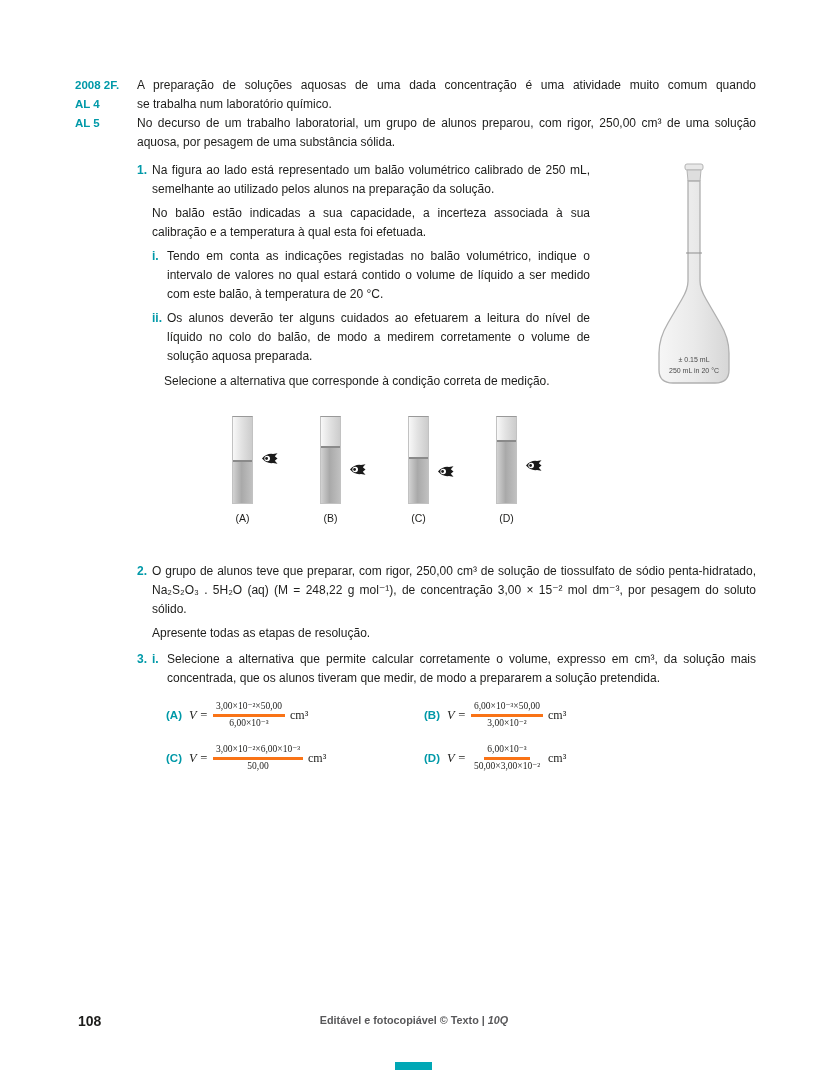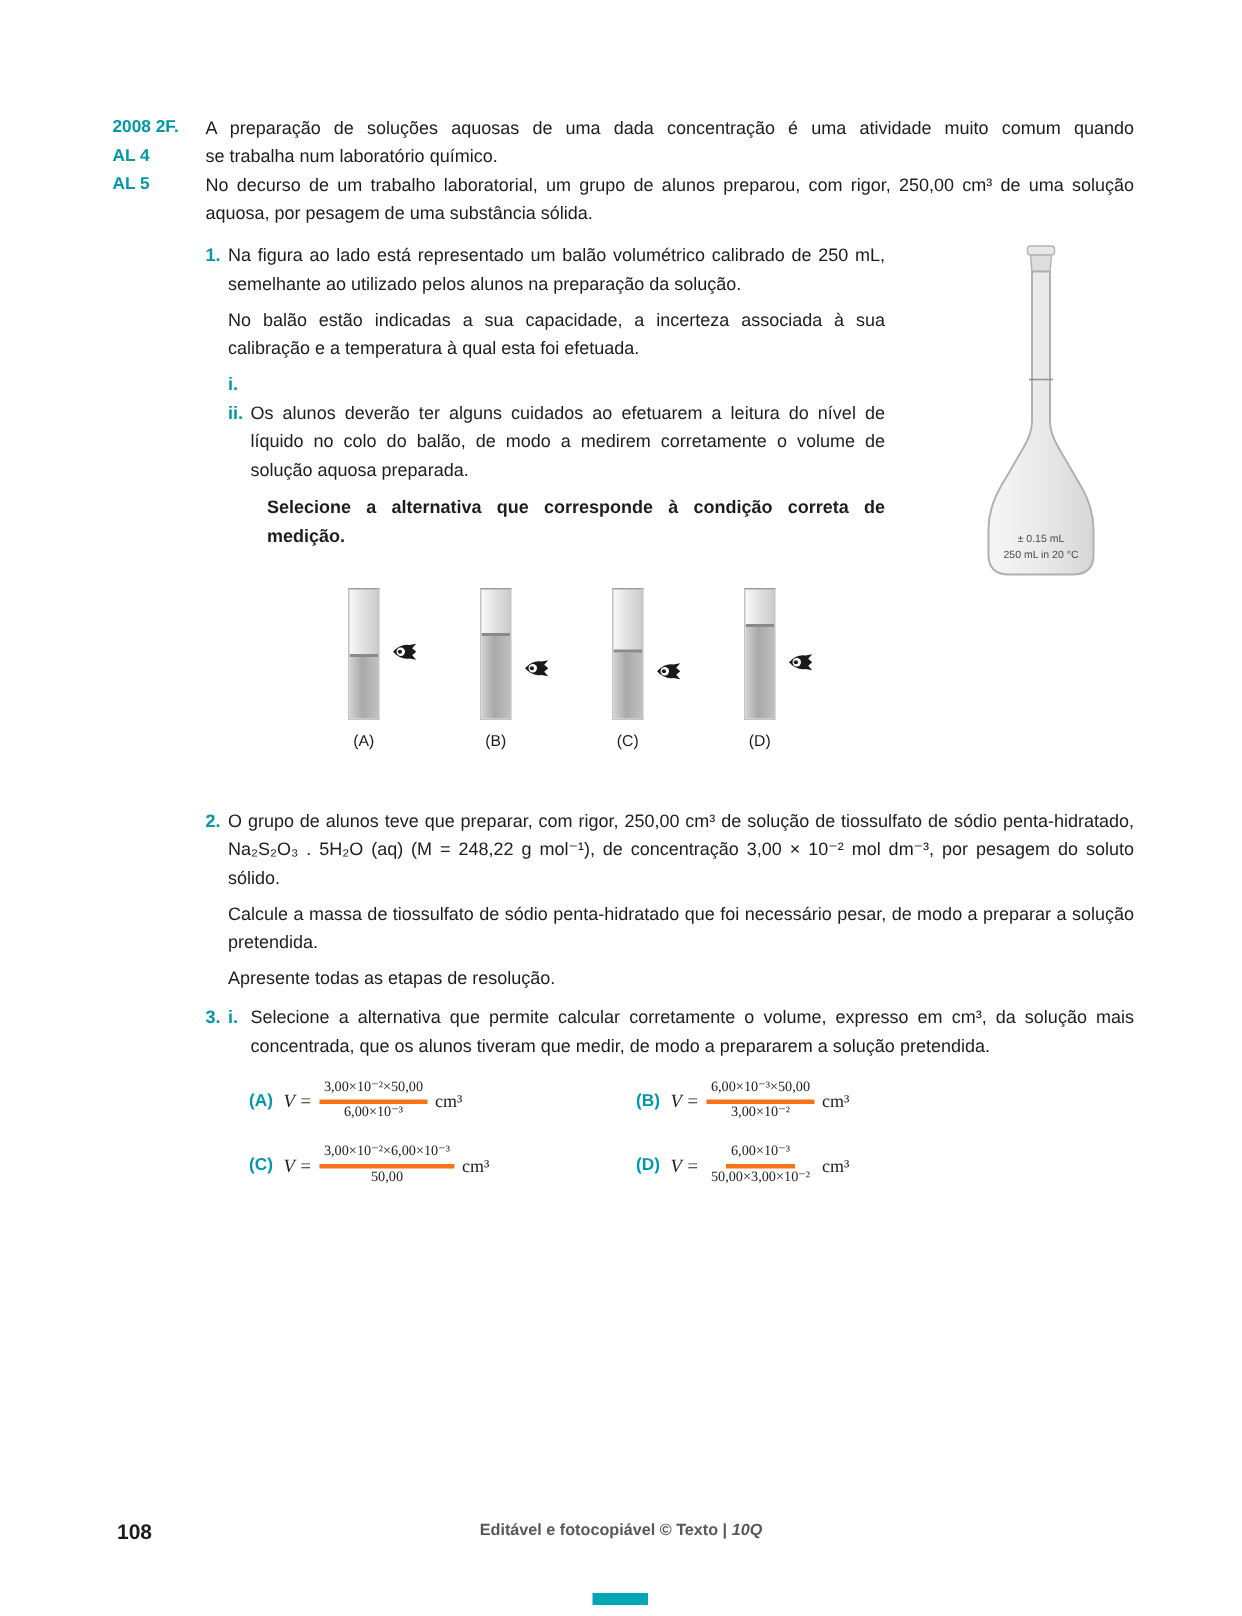--- a/index.html
+++ b/index.html
@@ -26,21 +26,21 @@
 
   .item { display: flex; margin-top: 9px; }
   .inum { flex: 0 0 15px; font-weight: 700; color: #0099a8; line-height: 19px; }
   .ibody { flex: 1; line-height: 19px; }
   .ibody.narrow { flex: 0 0 438px; width: 438px; }
   .ibody p { text-align: justify; margin-bottom: 5px; }
 
   .sub { display: flex; }
   .snum { flex: 0 0 15px; font-weight: 700; color: #0099a8; line-height: 19px; }
   .sbody { flex: 1; text-align: justify; line-height: 19px; margin-bottom: 5px; }
-  .closing { margin-left: 26px; text-align: center; margin-top: 1px; font-weight: bold; }
+  .closing { margin-left: 12px; text-align: center; margin-top: 1px; }
 
   
   .figure { display: flex; margin: 20px 0 0 95px; gap: 33px; height: 112px; }
   .cyl-group { position: relative; width: 55px; }
   .tube {
     position: relative; width: 21px; height: 88px;
     background: linear-gradient(90deg, #f8f8f8, #e2e2e2 45%, #cccccc);
     border: 1px solid #c2c2c2; border-top-color: #999;
     overflow: hidden;
   }
@@ -94,20 +94,21 @@
 
     <div class="block">
 
       <div class="item">
         <span class="inum">1.</span>
         <div class="ibody narrow">
           <p>Na figura ao lado está representado um balão volumétrico calibrado de 250 mL, semelhante ao utilizado pelos alunos na preparação da solução.</p>
           <p>No balão estão indicadas a sua capacidade, a incerteza associada à sua calibração e a temperatura à qual esta foi efetuada.</p>
           <div class="sub">
             <span class="snum">i.</span>
+            <div class="sbody">Tendo em conta as indicações registadas no balão volumétrico, indique o intervalo de valores no qual estará contido o volume de líquido a ser medido com este balão, à temperatura de 20 °C.</div>
           </div>
           <div class="sub">
             <span class="snum">ii.</span>
             <div class="sbody">Os alunos deverão ter alguns cuidados ao efetuarem a leitura do nível de líquido no colo do balão, de modo a medirem corretamente o volume de solução aquosa preparada.</div>
           </div>
           <p class="closing">Selecione a alternativa que corresponde à condição correta de medição.</p>
         </div>
       </div>
 
       <div class="figure">
@@ -161,22 +162,21 @@
                 <circle cx="5.6" cy="6.5" r="1.4" fill="#1a1a1a"></circle>
               </svg>
           </span>
           <span class="cyl-label">(D)</span>
         </div>
       </div>
 
       <div class="item" style="margin-top:34px">
         <span class="inum">2.</span>
         <div class="ibody">
-          <p>O grupo de alunos teve que preparar, com rigor, 250,00 cm³ de solução de tiossulfato de sódio penta-hidratado, Na₂S₂O₃ . 5H₂O (aq) (M = 248,22 g mol⁻¹), de concentração 3,00 × 10⁻² mol dm⁻³, por pesagem do soluto sólido.</p>
-          <p>Calcule a massa de tiossulfato de sódio penta-hidratado que foi necessário pesar, de modo a preparar a solução pretendida.</p>
+          <p>O grupo de alunos teve que preparar, com rigor, 250,00 cm³ de solução de tiossulfato de sódio penta-hidratado, Na₂S₂O₃ . 5H₂O (aq) (M = 248,22 g mol⁻¹), de concentração 3,00 × 15⁻² mol dm⁻³, por pesagem do soluto sólido.</p>
           <p>Apresente todas as etapas de resolução.</p>
         </div>
       </div>
 
       <div class="item" style="margin-top:2px">
         <span class="inum">3.</span>
         <div class="ibody">
           <div class="sub">
             <span class="snum">i.</span>
             <div class="sbody">Selecione a alternativa que permite calcular corretamente o volume, expresso em cm³, da solução mais concentrada, que os alunos tiveram que medir, de modo a prepararem a solução pretendida.</div>

